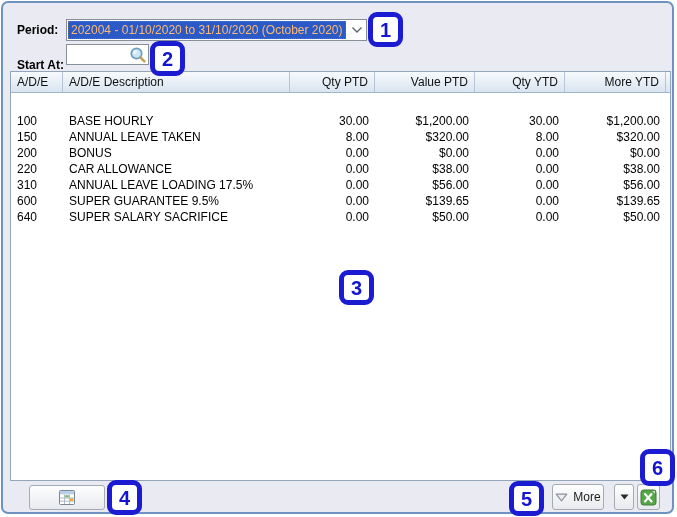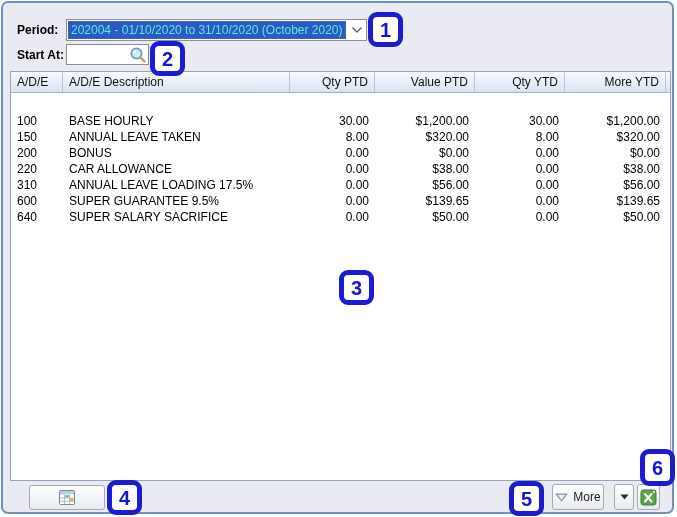--- a/index.html
+++ b/index.html
@@ -18,21 +18,21 @@
   .flabel {
     position:absolute; left:14px; font-size:12px; font-weight:bold; color:#000;
     line-height:22px;
   }
   .combo {
     position:absolute; left:63px; top:16px; width:301px; height:22px;
     background:#fff; border:1px solid #898f98; box-sizing:border-box;
     display:flex; align-items:stretch; cursor:default;
   }
   .combo-sel {
-    flex:1; margin:1px; background:#2b5ac6; color:#5eead4;
+    flex:1; margin:1px; background:#2b5ac6; color:#fdba74;
     font-size:12px; line-height:18px; padding:0 3px;
     outline:1px dotted #6f6f6f; outline-offset:-1px;
     white-space:nowrap; overflow:hidden;
   }
   .combo-arrow {
     width:19px; display:flex; align-items:center; justify-content:center;
     background:#fff;
   }
   .txt-input {
     position:absolute; left:63px; top:41px; width:83px; height:21px;
@@ -103,21 +103,21 @@
   <span class="flabel" style="top:16px">Period:</span>
   <div class="combo">
     <span class="combo-sel">202004 - 01/10/2020 to 31/10/2020 (October 2020)</span>
     <span class="combo-arrow">
       <svg width="12" height="8" viewBox="0 0 12 8">
         <polyline points="1.5,1.5 6,6 10.5,1.5" fill="none" stroke="#5a6570" stroke-width="1.4"></polyline>
       </svg>
     </span>
   </div>
 
-  <span class="flabel" style="top:41px">Start At:</span>
+  <span class="flabel" style="top:51px">Start At:</span>
   <input class="txt-input" type="text" value="" style="">
   <span class="search-ico">
     <svg width="18" height="18" viewBox="0 0 18 18">
       <circle cx="7.5" cy="7.5" r="5.2" fill="#cde7f5" stroke="#6c9dbd" stroke-width="1.7"></circle>
       <circle cx="6" cy="6" r="2" fill="#e9f6fc" stroke="none"></circle>
       <line x1="11.6" y1="11.6" x2="15.4" y2="15.4" stroke="#c59e63" stroke-width="2.6" stroke-linecap="round"></line>
     </svg>
   </span>
 
   <div class="grid">

